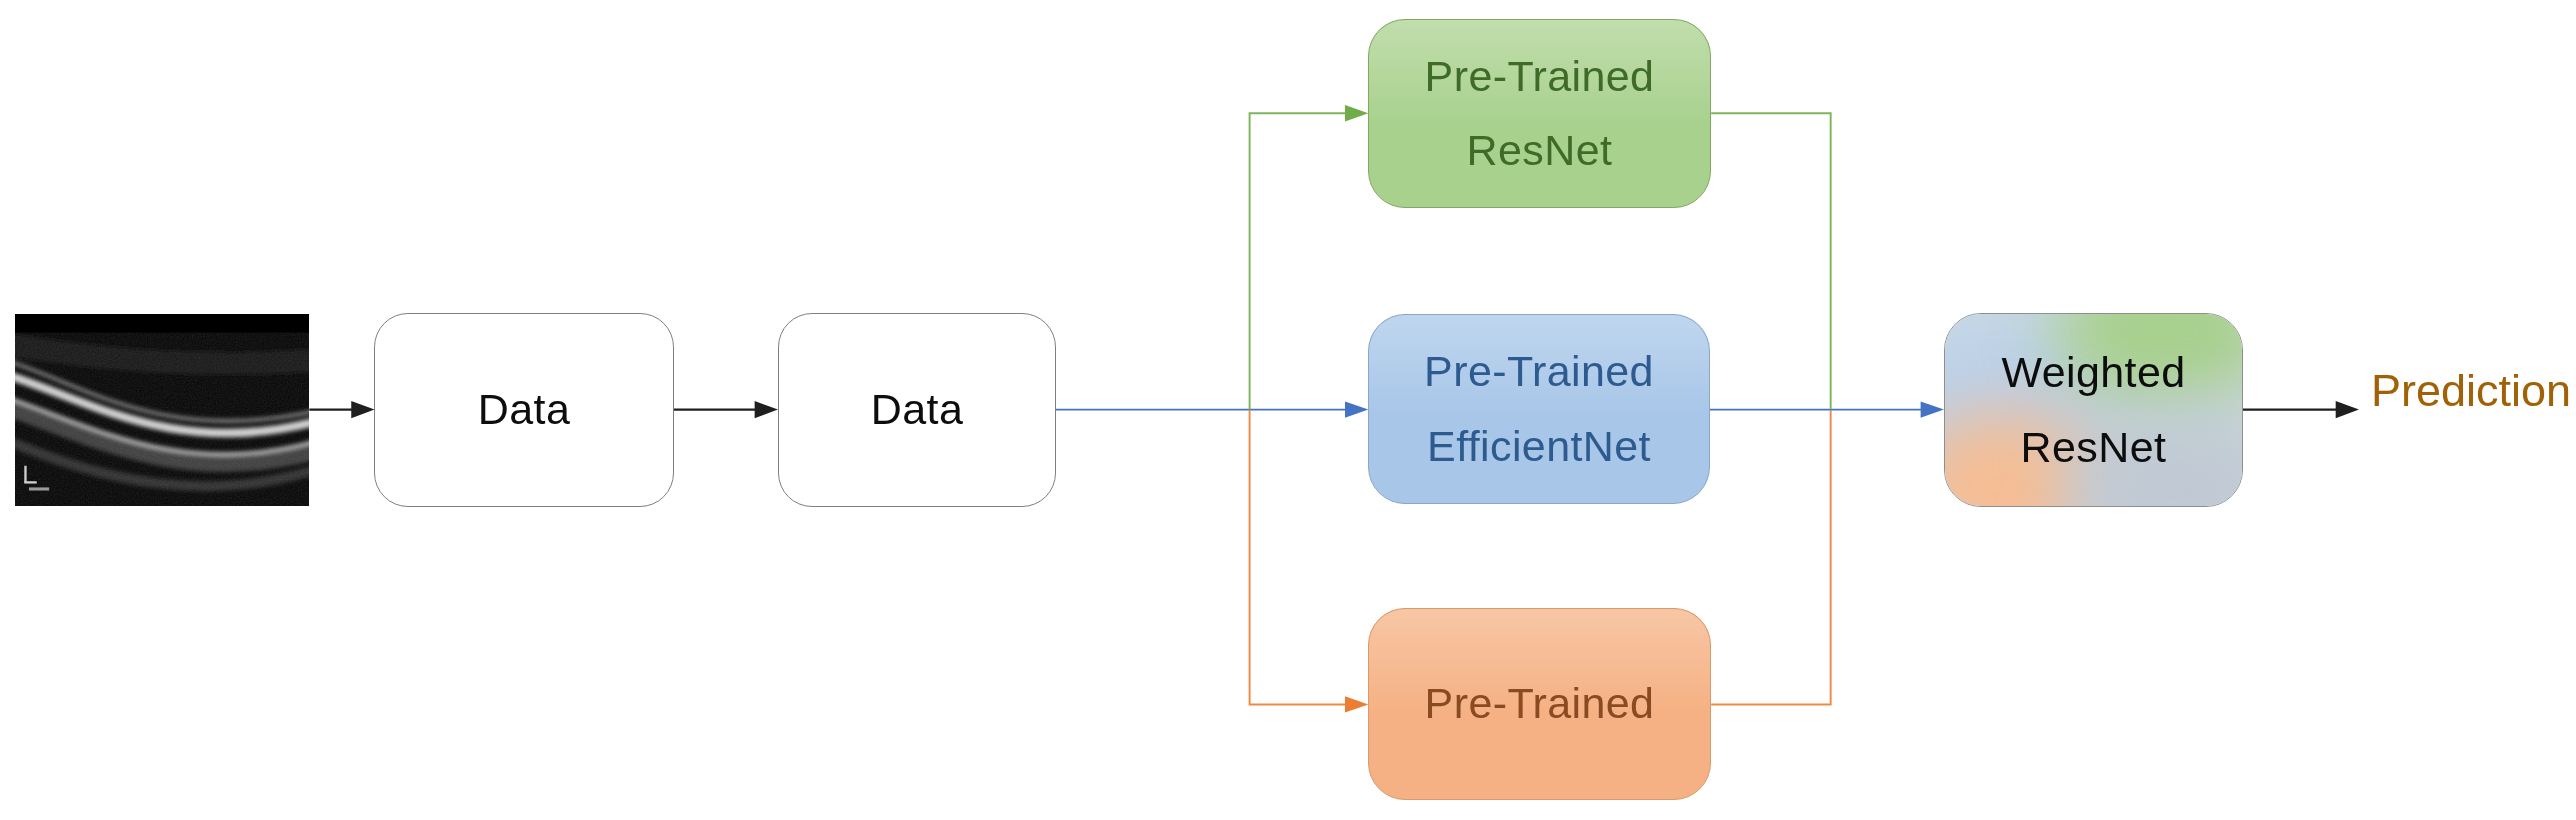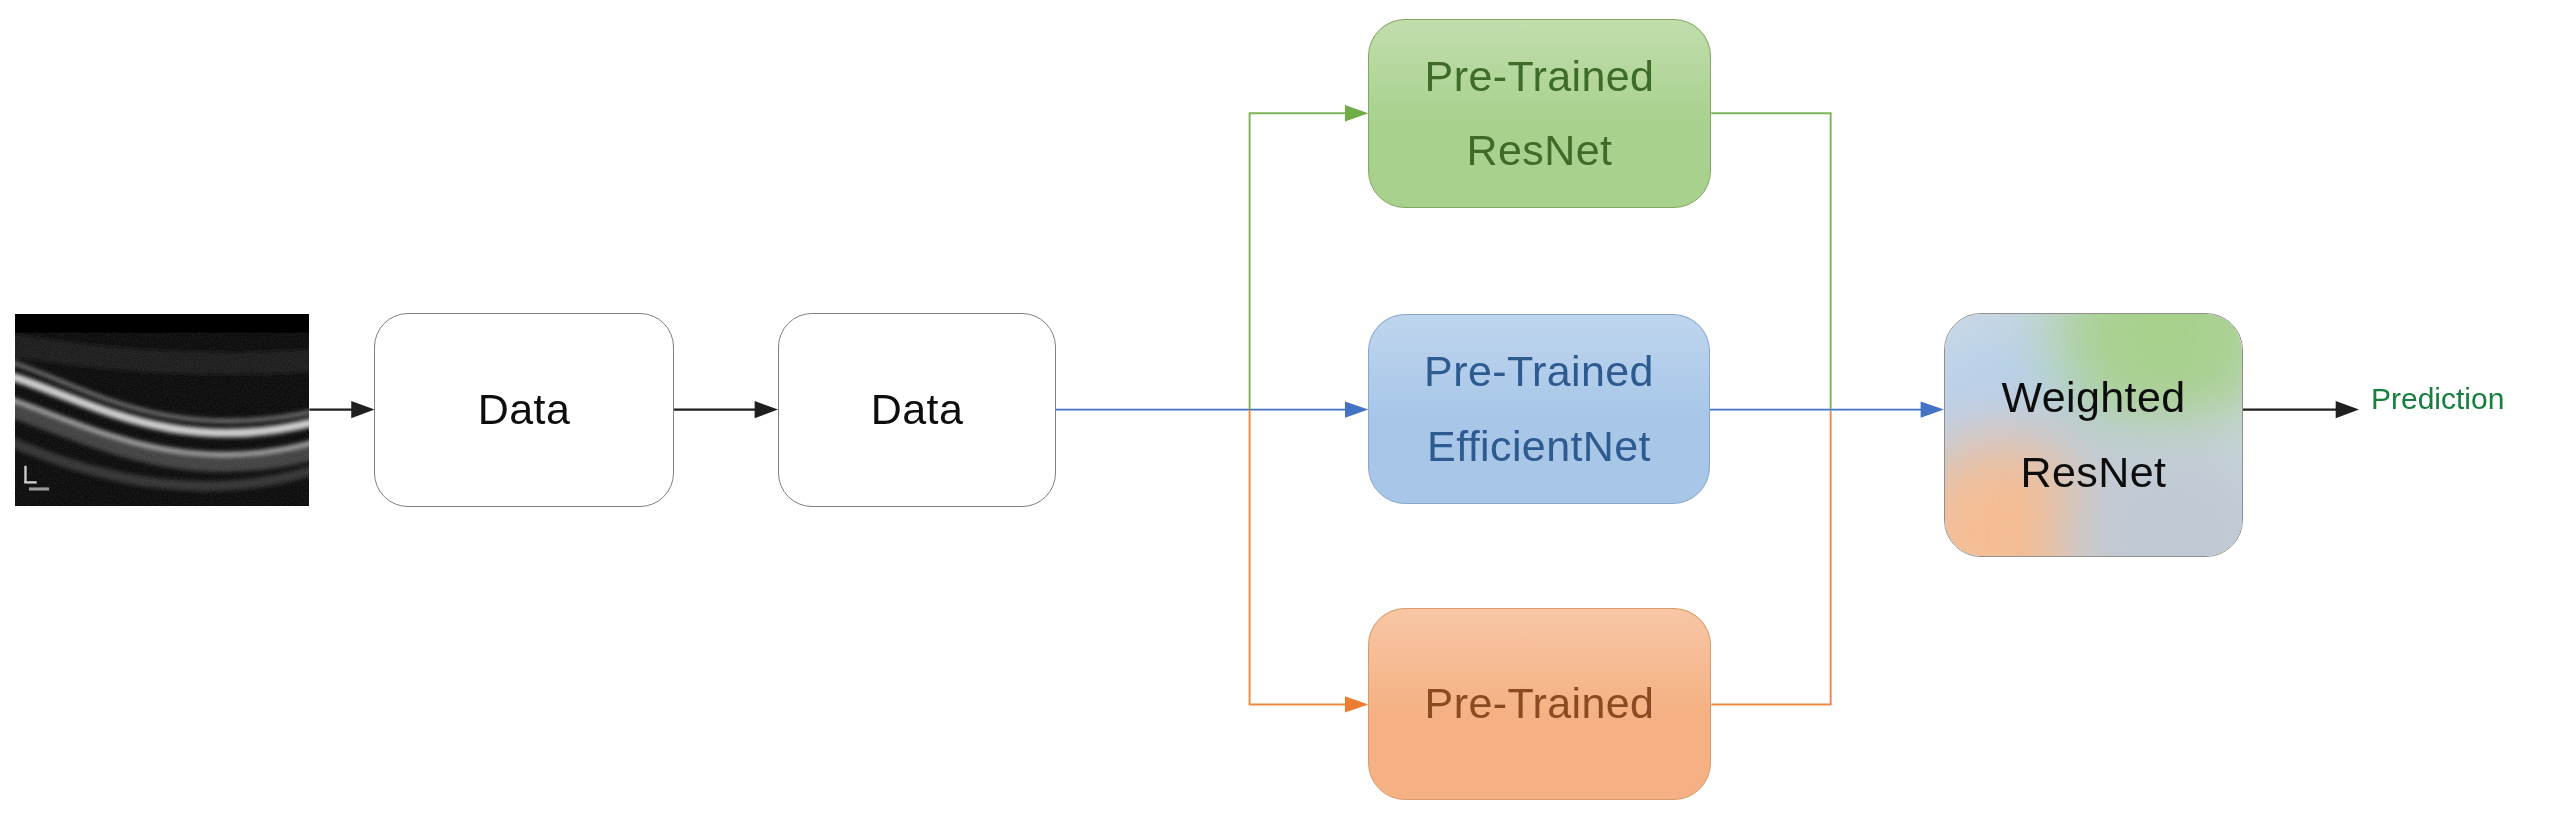--- a/index.html
+++ b/index.html
@@ -33,33 +33,33 @@
   }
   .node span { position: relative; z-index: 1; }
 
   #node-oct        { left: 14.7px;  top: 314px; width: 294px; height: 192px; position: absolute; z-index: 2; }
   #node-oct svg    { display: block; width: 100%; height: 100%; }
   #node-prep       { left: 374px;  top: 313px; width: 300px; height: 194px; border-radius: 34px; }
   #node-aug        { left: 778px; top: 313px; width: 278px; height: 194px; border-radius: 34px; }
   #node-resnet     { left: 1368px; top: 19.4px;  width: 343px; height: 189px; border-radius: 37px; }
   #node-effnet     { left: 1368px; top: 314px; width: 342px; height: 190px; border-radius: 37px; }
   #node-attention  { left: 1368px; top: 608px; width: 343px; height: 192px; border-radius: 37px; }
-  #node-fusion     { left: 1944px; top: 313px; width: 299px; height: 244px; border-radius: 37px; overflow: hidden; }
+  #node-fusion     { left: 1944px; top: 313px; width: 299px; height: 194px; border-radius: 37px; overflow: hidden; }
 
   
   .blob { position: absolute; border-radius: 50%; filter: blur(33px); }
   .blob-base        { inset: 0; border-radius: 0; filter: none; }
   .blob-top-right   { right: -12%; top: -35%;  width: 75%; height: 85%; }
   .blob-left        { left: -18%;  top: 5%;    width: 80%; height: 95%; }
   .blob-bottom-left { left: -15%;  bottom: -30%; width: 70%; height: 80%; }
   .blob-bottom-right{ right: -15%; bottom: -35%; width: 75%; height: 85%; }
 
   #prediction-label {
-    position: absolute; left: 2371px; top: 370px; width: 205px; height: 57px;
-    font-size: 30px; line-height: 57px; color: #15803d; white-space: nowrap; z-index: 2;
+    position: absolute; left: 2371px; top: 362px; width: 205px; height: 57px;
+    font-size: 45px; line-height: 57px; color: #a16207; white-space: nowrap; z-index: 2;
   }
 </style>
 </head>
 <body>
 
 <div class="canvas">
 
   <svg class="connectors" viewBox="0 0 3319 1057">
 
     <line x1="398" y1="528" x2="454" y2="528" stroke-width="3" fill="none" stroke="#1f1f1f"></line>

